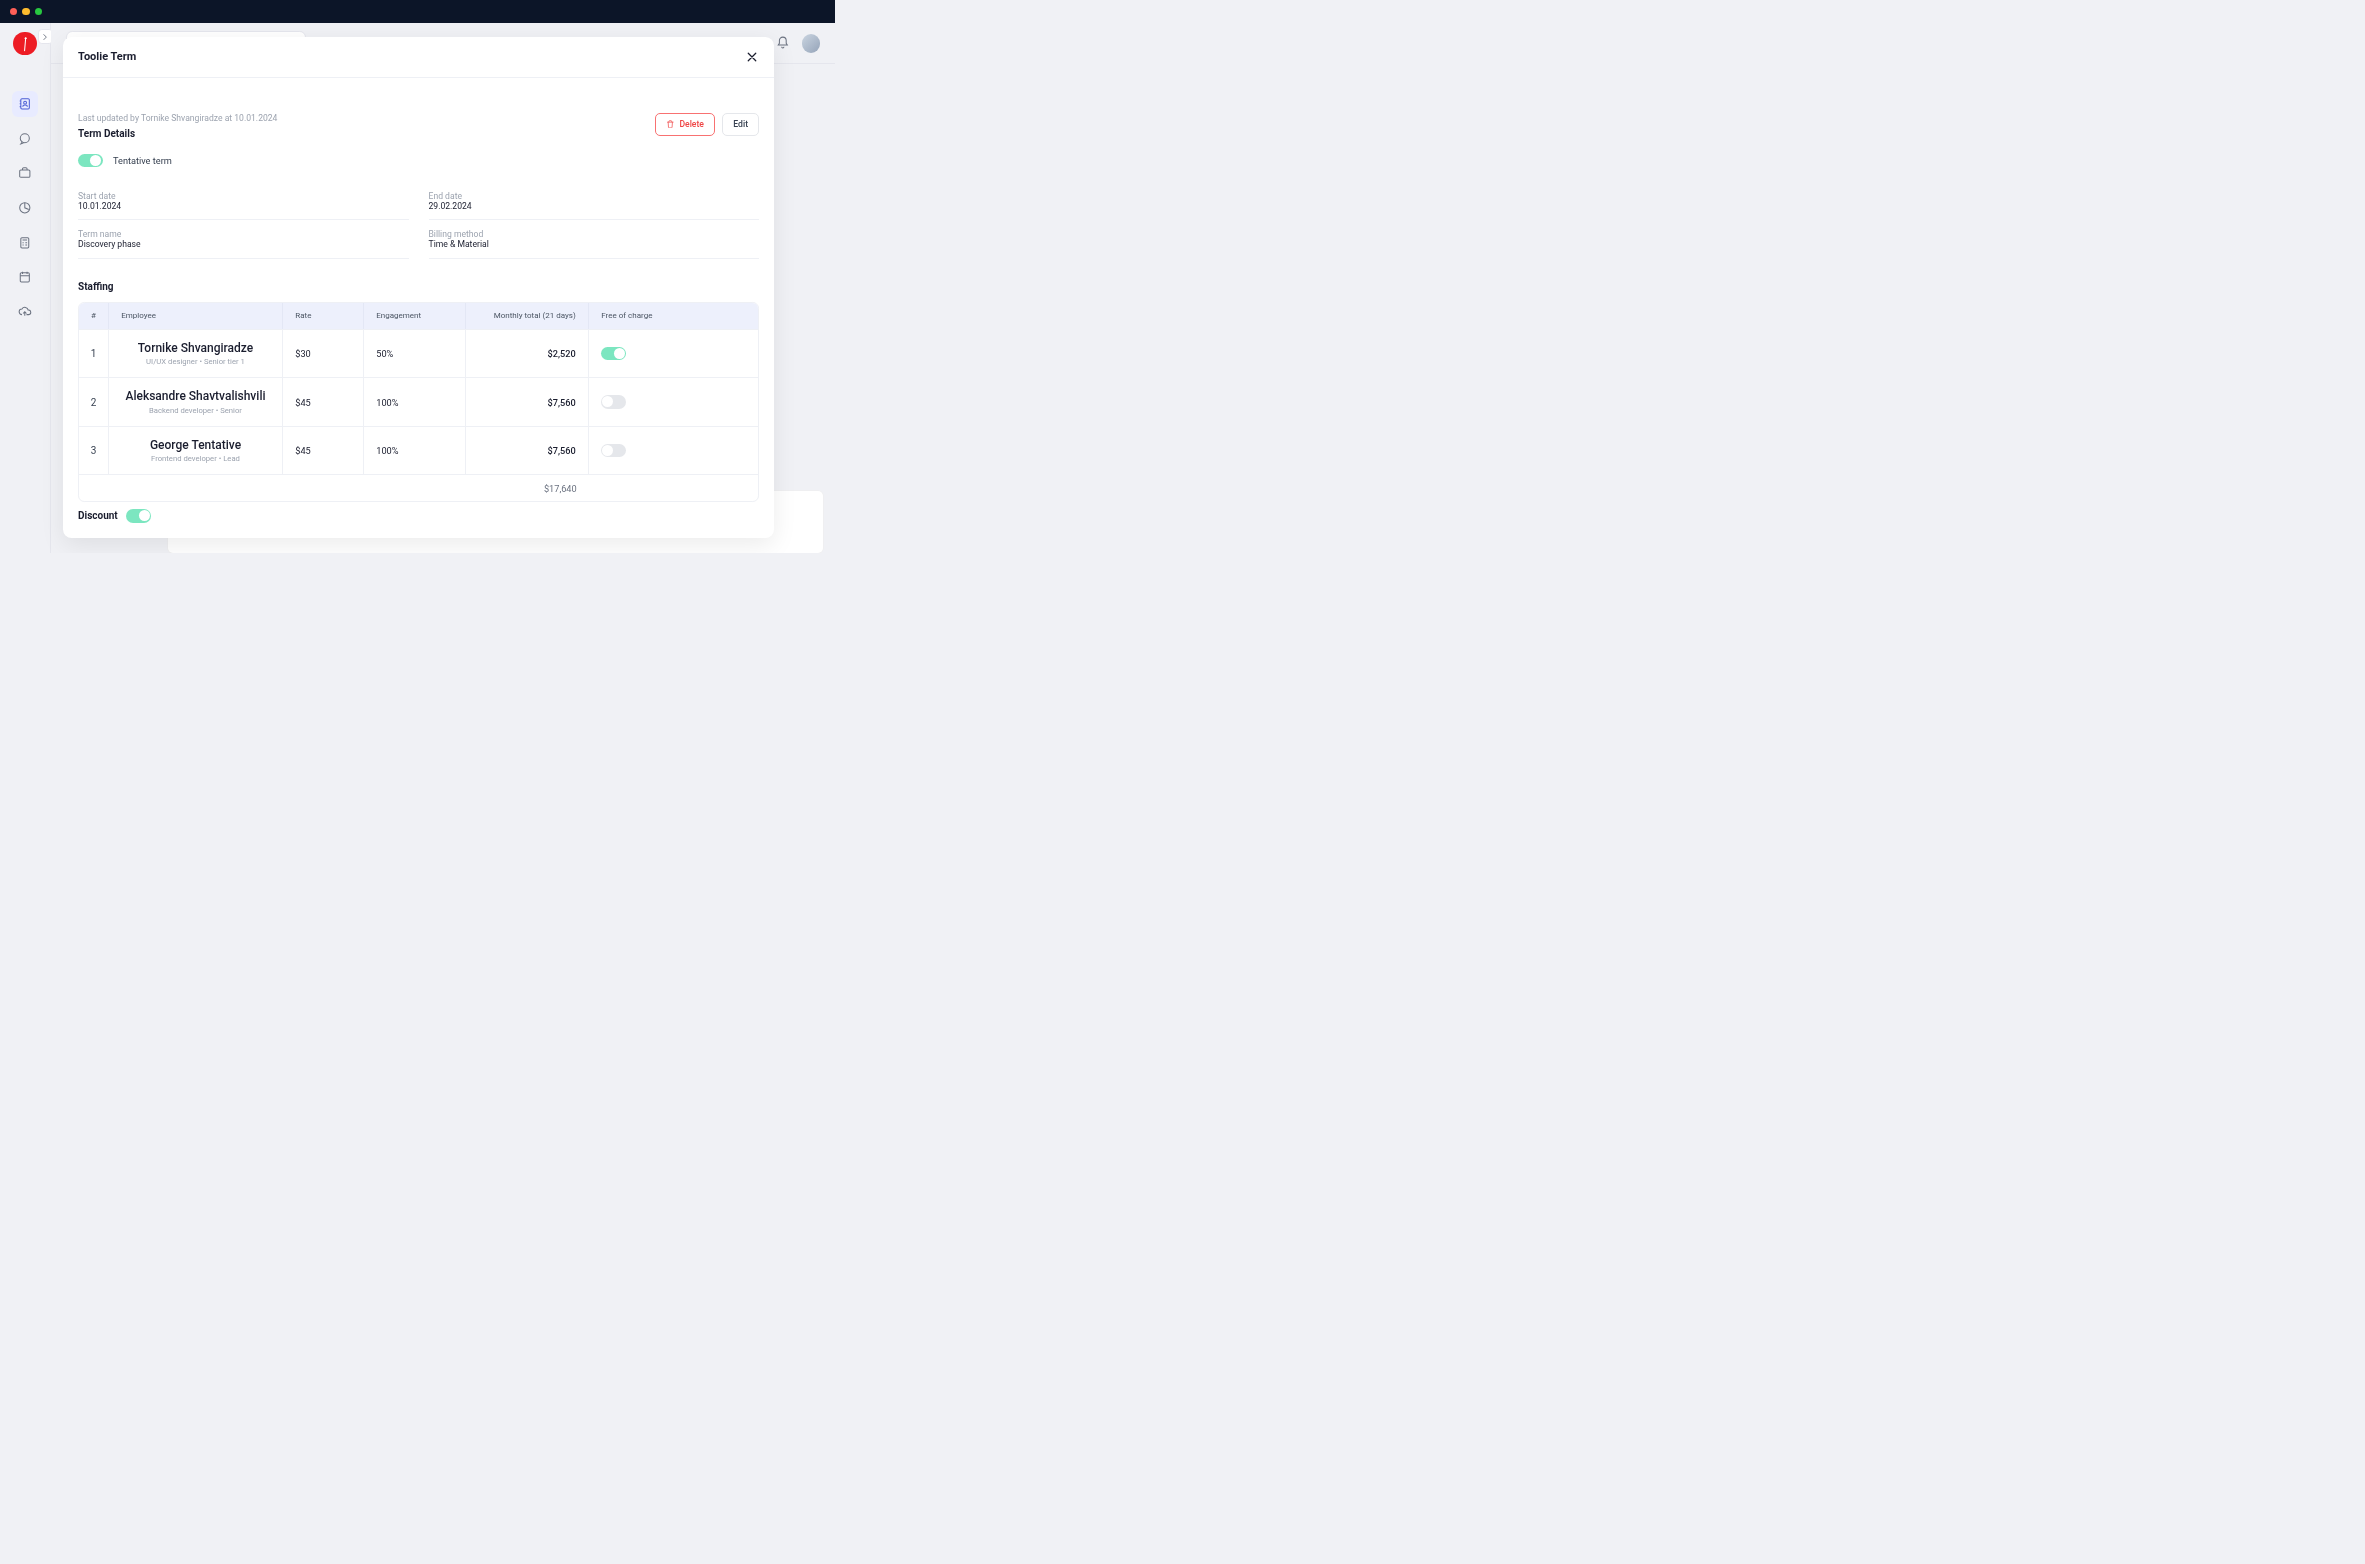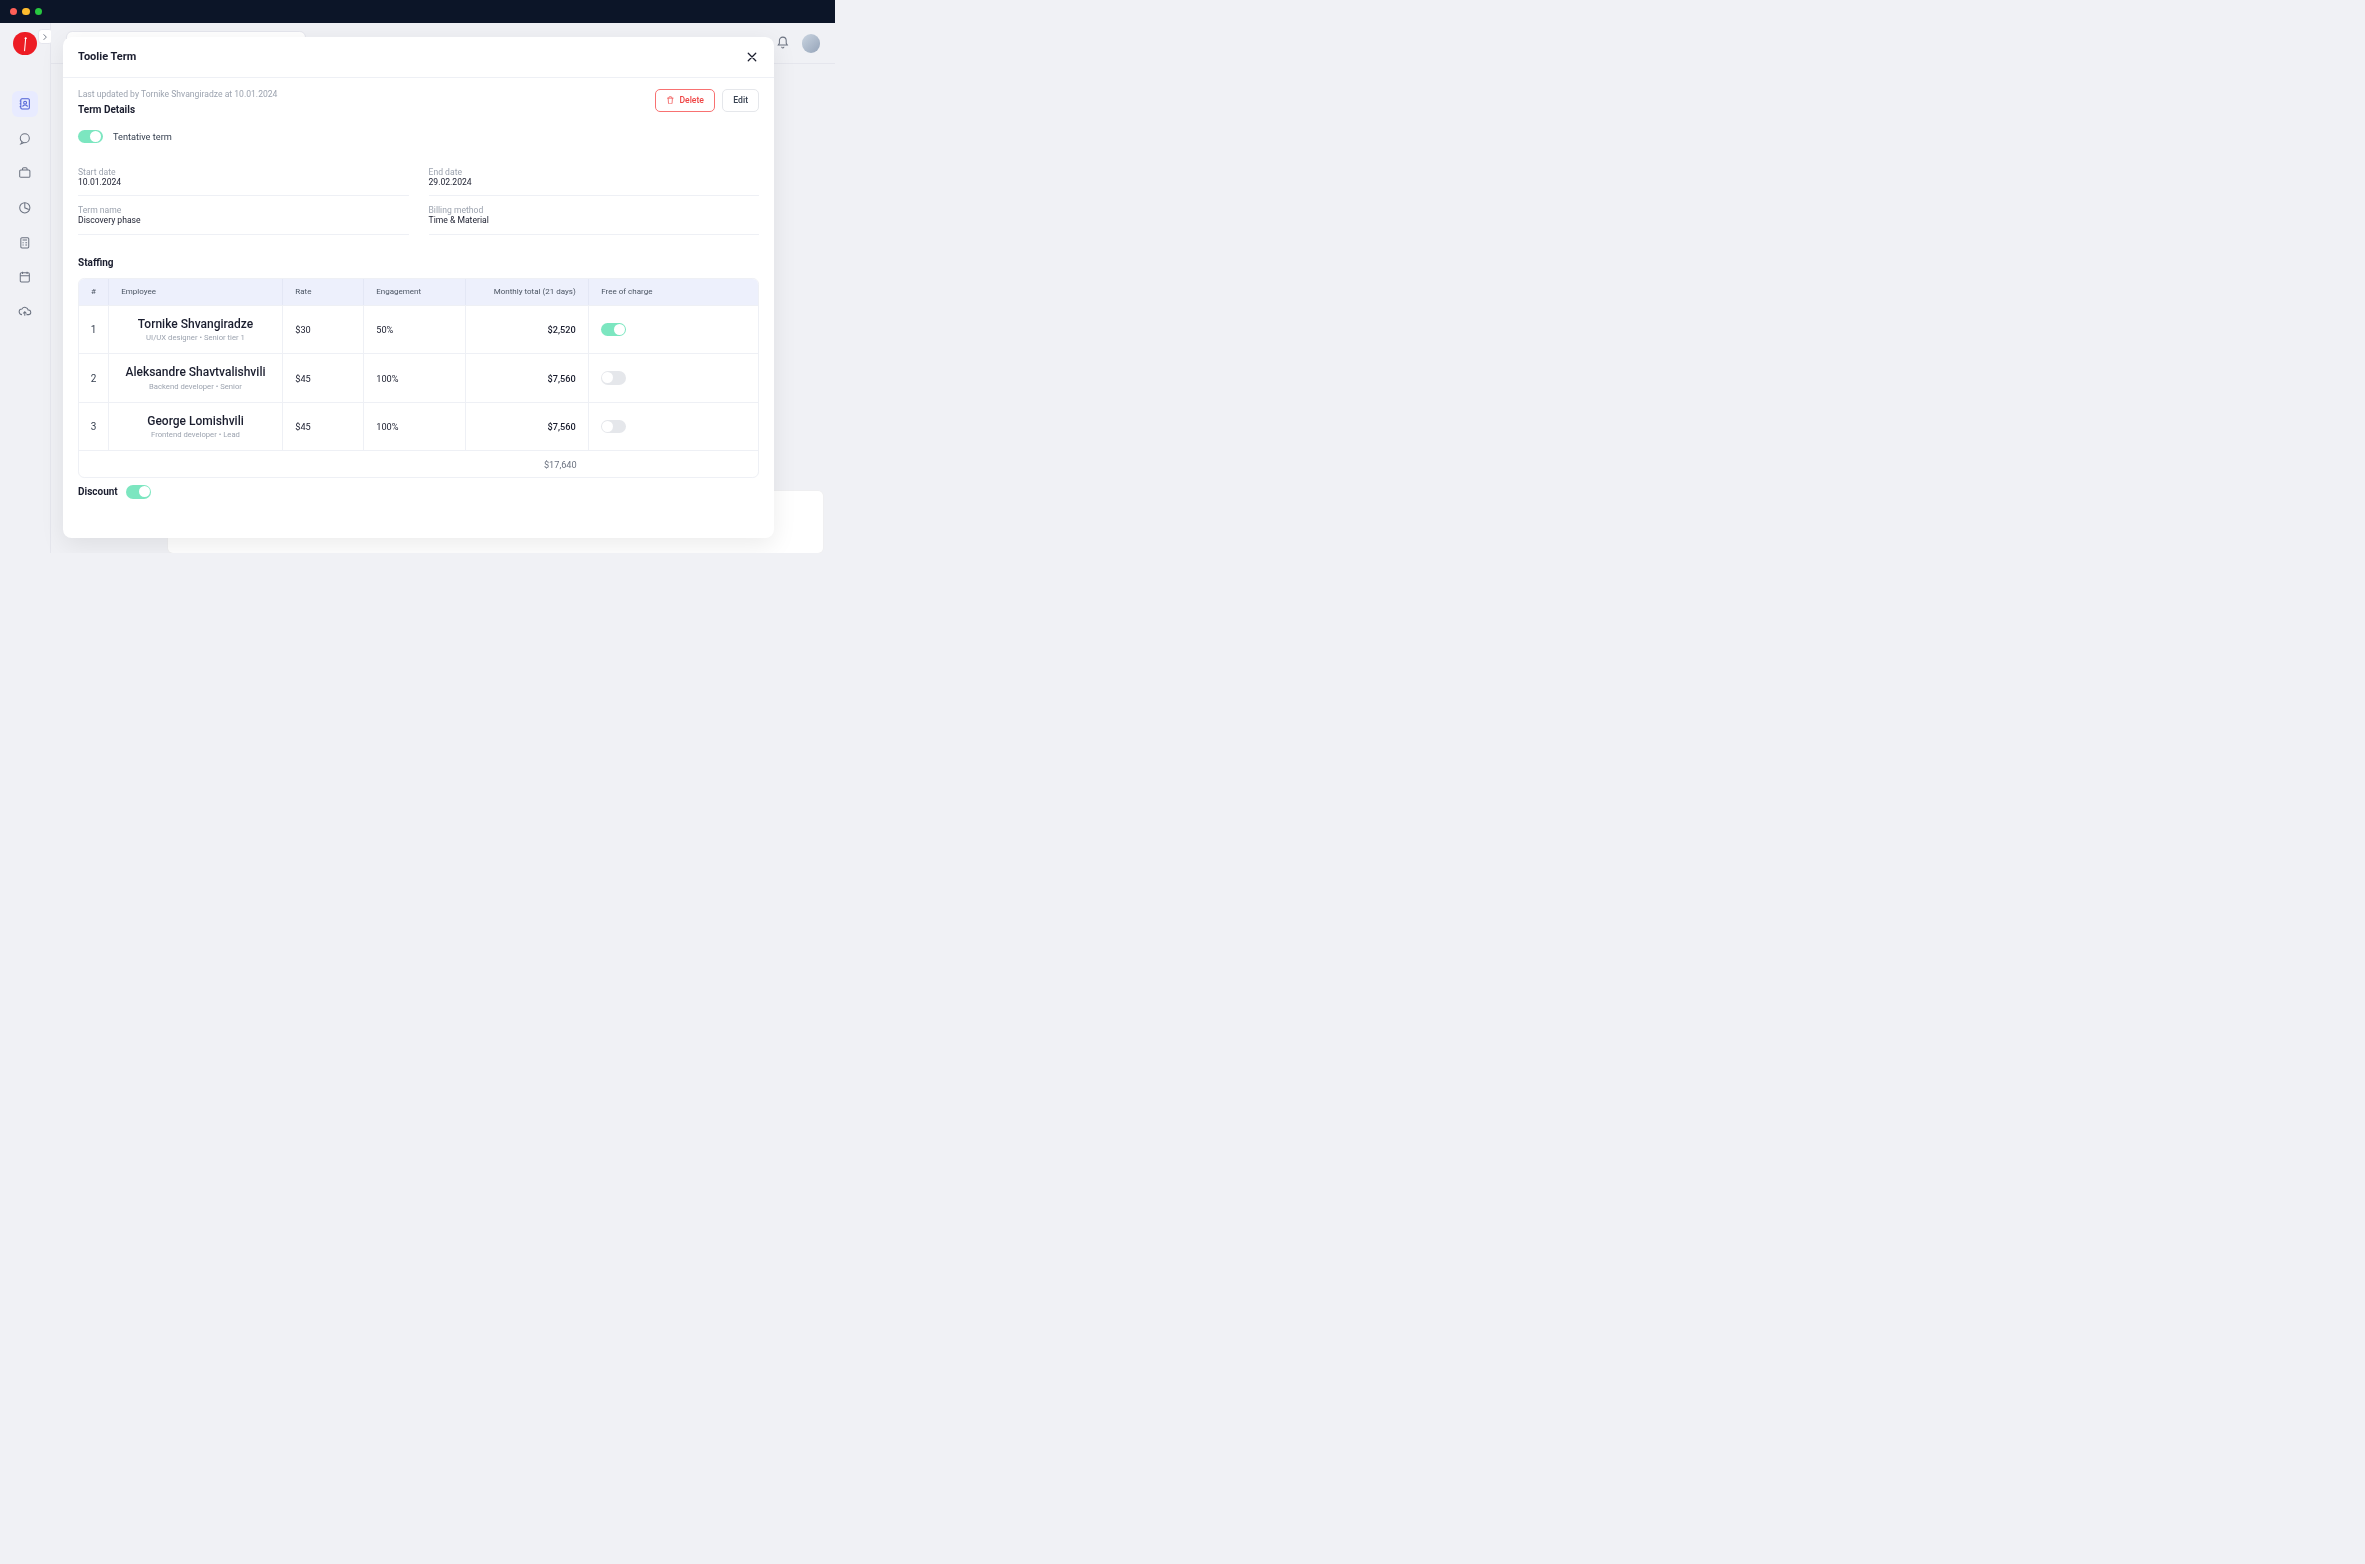--- a/index.html
+++ b/index.html
@@ -130,20 +130,21 @@
       top: 37px;
       left: 63px;
       width: 711px;
       height: 501px;
       background: #fff;
       border-radius: 8.6px;
       box-shadow: 0 6.2px 25px rgba(0,0,0,0.08);
       overflow: hidden;
       display: flex;
       flex-direction: column;
+      gap: 24px;
     }
     .modal-header {
       padding: 12.3px 15px;
       display: flex;
       justify-content: space-between;
       align-items: center;
       border-bottom: 0.6px solid #eef0f5;
     }
     .modal-title { font-size: 11px; font-weight: 700; color: #1a1d2e; }
     .close-x {
@@ -459,21 +460,21 @@
     <div class="cell-total">$7,560</div>
     <div class="cell-foc">
                 <div class="toggle ">
                   <div class="knob"></div>
                 </div>
               </div>
   </div>
             <div class="staff-row">
     <div class="cell-num">3</div>
     <div class="cell-employee">
-      <div class="emp-name">George Lomishvili</div>
+      <div class="emp-name">George Tentative</div>
       <div class="emp-role">Frontend developer • Lead</div>
     </div>
     <div class="cell-rate">$45</div>
     <div class="cell-eng">100%</div>
     <div class="cell-total">$7,560</div>
     <div class="cell-foc">
                 <div class="toggle ">
                   <div class="knob"></div>
                 </div>
               </div>

